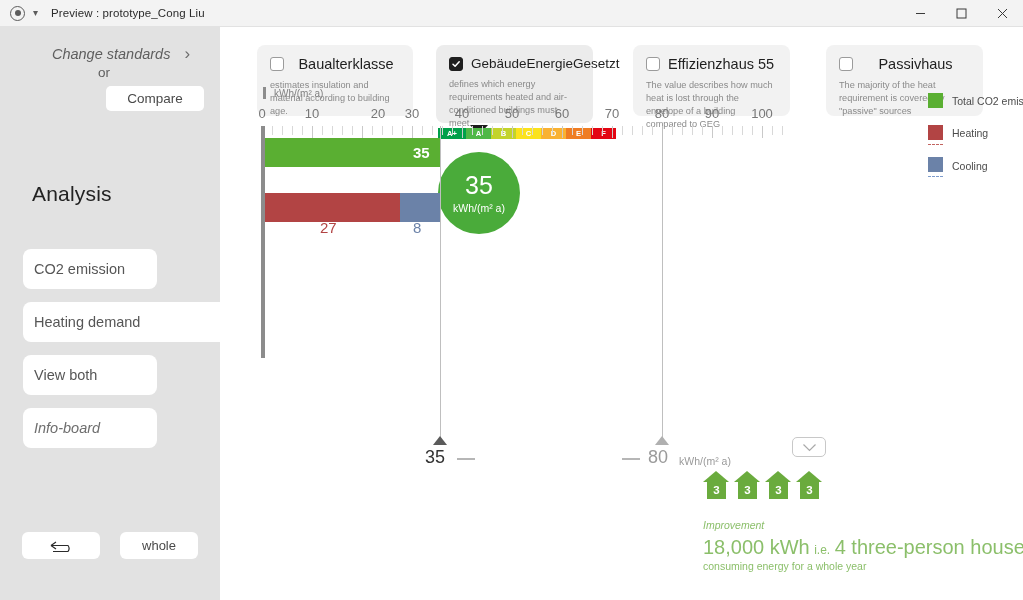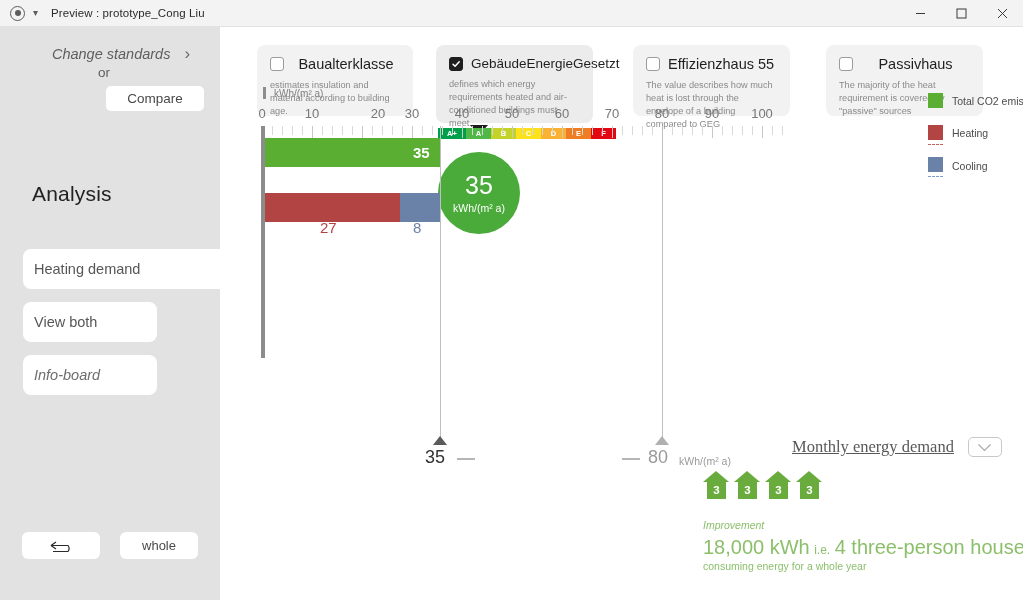--- a/index.html
+++ b/index.html
@@ -233,20 +233,21 @@
         <div class="change-std">Change standards</div>
         <div class="chev-right">›</div>
       </div>
       <div class="or-txt">or</div>
       <div class="compare-btn">Compare</div>
     </div>
 
     <div class="analysis-title">Analysis</div>
 
     <div class="nav">
+      <div class="nav-item">CO2 emission</div>
       <div class="nav-item selected">Heating demand</div>
       <div class="nav-item">View both</div>
       <div class="nav-item placeholder">Info-board</div>
     </div>
 
     <div class="bottom-btns">
       <div class="bb">
         <svg width="34" height="14" viewBox="0 0 34 14">
           <path d="M7 6.5 H24 a5 5 0 0 1 0 6 H9" fill="none" stroke="#2b2b2b" stroke-width="1.2"></path>
           <path d="M7 6.5 L12 3 M7 6.5 L12 10" fill="none" stroke="#2b2b2b" stroke-width="1.2"></path>
@@ -421,21 +422,20 @@
           <div class="lg-dash" style="top:19px; border-top:1.6px dashed #c2635f; height:0;"></div>
         </div>
         <div class="lg-row" style="position:relative;align-items:flex-end;">
           <div class="lg-sw" style="background:#6b82a8;"></div>
           <div class="lg-txt">Cooling</div>
           <div class="lg-dash" style="top:19px; border-top:1.6px dashed #7e9ccc; height:0;"></div>
         </div>
       </div>
 
       <div class="monthly">
-        <div class="monthly-link">Monthly energy demand</div>
         <div class="monthly-btn">
           <svg width="15" height="9" viewBox="0 0 15 9">
             <path d="M1.5 1.5 L7.5 7.5 L13.5 1.5" fill="none" stroke="#a9a9a9" stroke-width="1.2"></path>
           </svg>
         </div>
       </div>
 
       <div class="houses">
         <div class="house">
           <div class="roof"></div>

